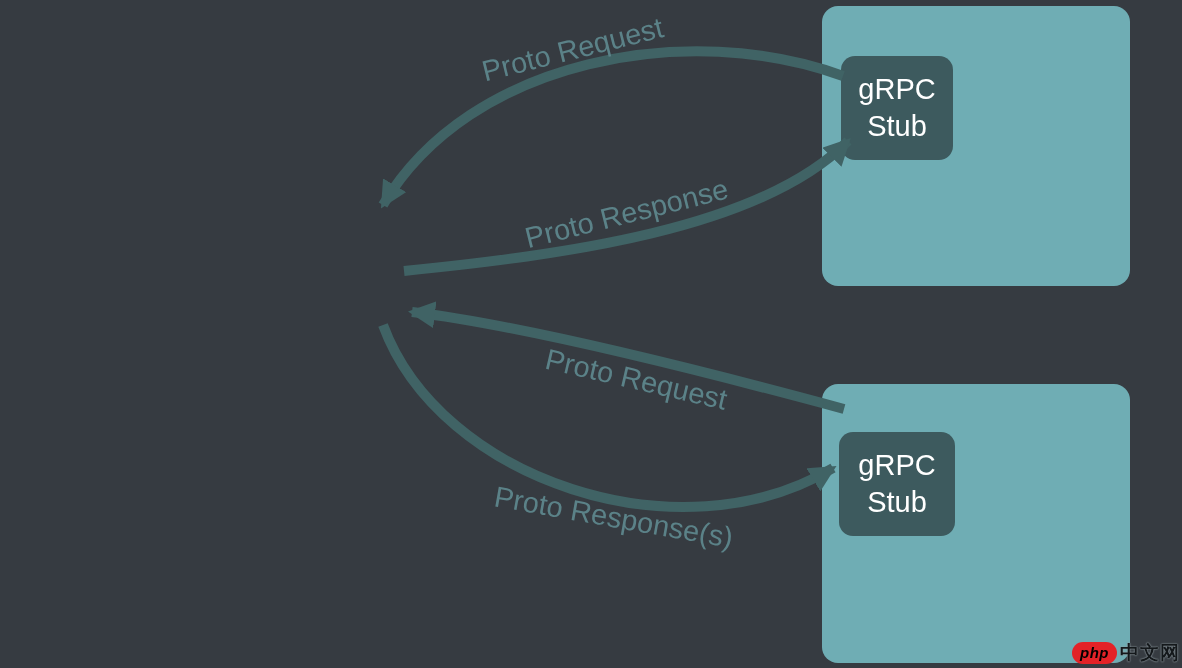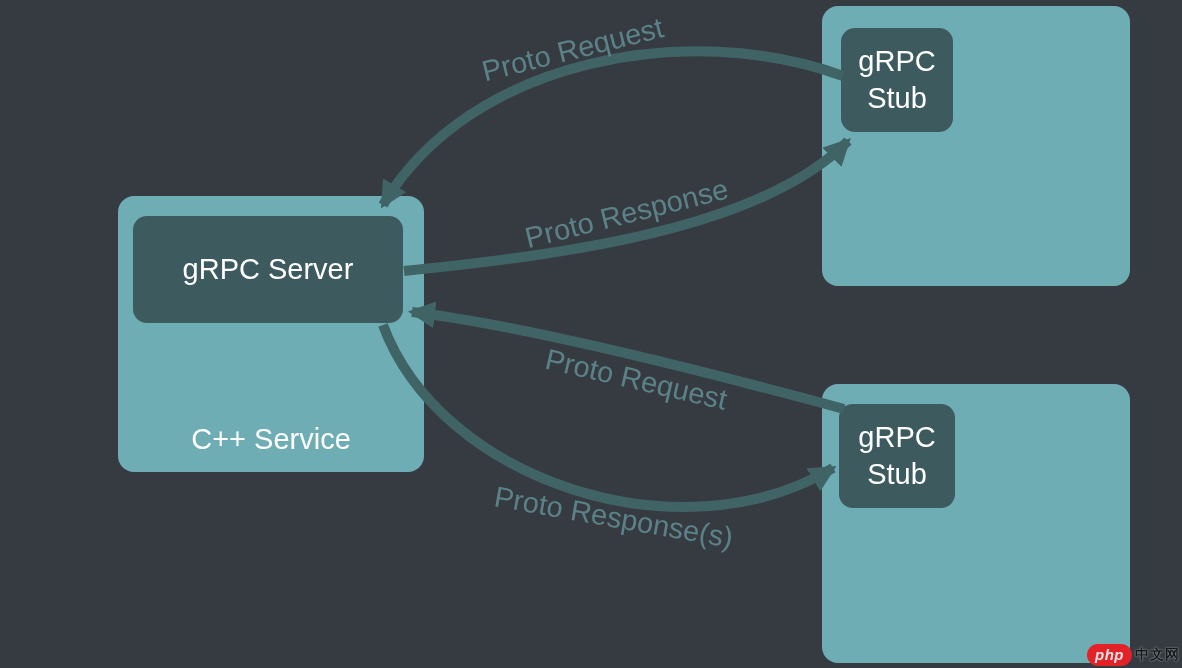--- a/index.html
+++ b/index.html
@@ -12,61 +12,55 @@
     position:relative; width:1182px; height:668px; overflow:hidden;
     background:var(--background);
     font-family:"Liberation Sans", sans-serif;
   }
   .node{
     position:absolute; border-radius:16px; background:var(--node-fill);
   }
   .inner-box{
     position:absolute; border-radius:14px; background:var(--inner-fill);
     display:flex; align-items:center; justify-content:center;
-    color:var(--node-text); font-size:29px; line-height:37px; text-align:center;
+    color:var(--node-text); font-size:29px; line-height:37px; text-align:center;margin-top:28px;
   }
   .node-label{
     position:absolute; left:0; right:0; bottom:18px; text-align:center;
     color:var(--node-text); font-size:29px;
   }
   svg.edges{
     position:absolute; left:0; top:0; width:1182px; height:668px;
     pointer-events:none;
   }
   svg .edge-path{ stroke:var(--arrow); stroke-width:10; fill:none; }
   svg .edge-head{ fill:var(--arrow); }
   svg .edge-label{
     fill:var(--edge-label); font-size:29px; text-anchor:middle;
     font-family:"Liberation Sans", sans-serif;
   }
   .watermark{
     position:absolute; right:2px; bottom:2px;
     display:flex; align-items:center; gap:3px;
   }
   .wm-badge{
-    background:var(--watermark-red); color:#e5e5e5; font-style:italic; font-weight:bold;
+    background:var(--watermark-red); color:#000000; font-style:italic; font-weight:bold;
     font-size:15px; line-height:15px; padding:3px 8px 4px 8px; border-radius:11px;
     letter-spacing:0.5px;
   }
   .wm-text{
-    color:#14181b; font-weight:bold; font-size:14px; letter-spacing:1px;
+    color:#14181b; font-weight:bold; font-size:19px; letter-spacing:1px;
     text-shadow:0 0 2px #8e9aa0, 0 0 1px #aab6bb;
   }
 </style>
 </head>
 <body>
 
 <div id="canvas">
 
-  <div class="node" style="left:118px; top:196px; width:306px; height:276px;">
-    <div class="inner-box" style="left:15px; top:20px; width:270px; height:107px;">
-      <span>gRPC Server</span>
-    </div>
-    <div class="node-label" style="bottom:16px;">C++ Service</div>
-  </div>
 
   <div class="node" style="left:822px; top:6px; width:308px; height:280px;">
     <div class="inner-box" style="left:19px; top:22px; width:112px; height:104px; flex-direction:column;">
       <span>gRPC</span>
       <span>Stub</span>
     </div>
   </div>
 
   <div class="node" style="left:822px; top:384px; width:308px; height:279px;">
     <div class="inner-box" style="left:17px; top:20px; width:116px; height:104px; flex-direction:column;">

